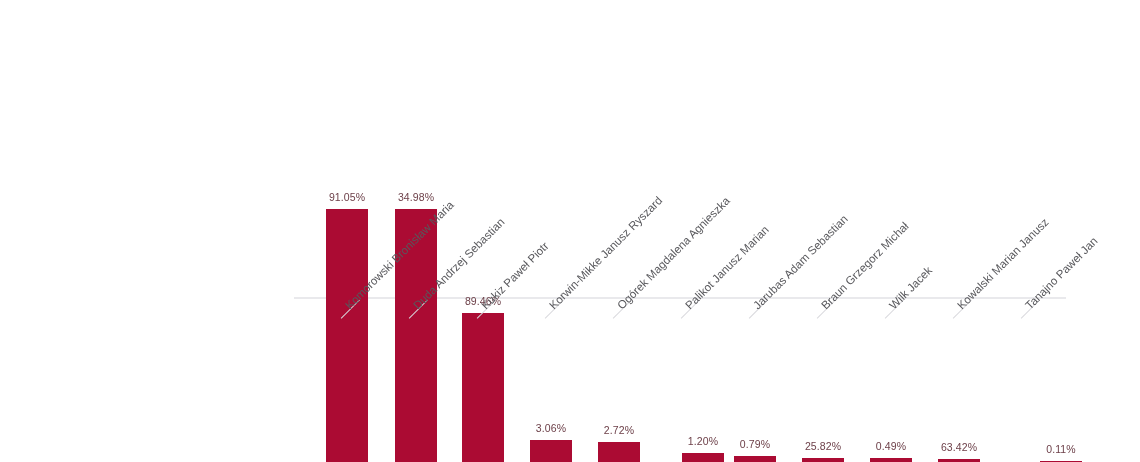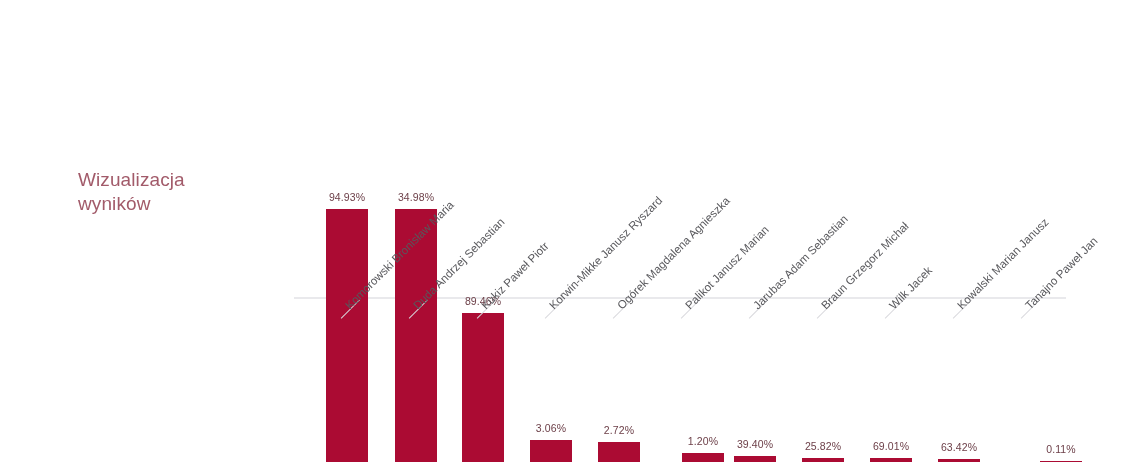--- a/index.html
+++ b/index.html
@@ -106,30 +106,28 @@
     transform-origin: top center;
     transform: rotate(45deg);
   }
 </style>
 </head>
 <body>
 
 <div id="screen">
 
   <div id="title-block">
-    <div id="chart-title">Wizualizacja
-wyników</div>
   </div>
 
   <div id="plot">
     <div id="axis-line"></div>
     <div id="bars">
         <div class="bar-group" style="left: 19px; height: 298px;">
           <div class="bar" style="height: 253px; background: rgb(171, 11, 51);"></div>
-          <div class="bar-value" style="bottom: 259px; color: rgb(109, 64, 73);">94.93%</div>
+          <div class="bar-value" style="bottom: 259px; color: rgb(109, 64, 73);">91.05%</div>
         </div>
         <div class="bar-group" style="left: 88px; height: 298px;">
           <div class="bar" style="height: 252.567px; background: rgb(171, 11, 51);"></div>
           <div class="bar-value" style="bottom: 258.567px; color: rgb(109, 64, 73);">34.98%</div>
         </div>
         <div class="bar-group" style="left: 155px; height: 298px;">
           <div class="bar" style="height: 149.244px; background: rgb(171, 11, 51);"></div>
           <div class="bar-value" style="bottom: 155.244px; color: rgb(109, 64, 73);">89.46%</div>
         </div>
         <div class="bar-group" style="left: 223px; height: 298px;">
@@ -139,29 +137,29 @@
         <div class="bar-group" style="left: 291px; height: 298px;">
           <div class="bar" style="height: 19.6393px; background: rgb(171, 11, 51);"></div>
           <div class="bar-value" style="bottom: 25.6393px; color: rgb(109, 64, 73);">2.72%</div>
         </div>
         <div class="bar-group" style="left: 375px; height: 298px;">
           <div class="bar" style="height: 8.66438px; background: rgb(171, 11, 51);"></div>
           <div class="bar-value" style="bottom: 14.6644px; color: rgb(109, 64, 73);">1.20%</div>
         </div>
         <div class="bar-group" style="left: 427px; height: 298px;">
           <div class="bar" style="height: 5.70405px; background: rgb(171, 11, 51);"></div>
-          <div class="bar-value" style="bottom: 11.7041px; color: rgb(109, 64, 73);">39.40%</div>
+          <div class="bar-value" style="bottom: 11.7041px; color: rgb(109, 64, 73);">0.79%</div>
         </div>
         <div class="bar-group" style="left: 495px; height: 298px;">
           <div class="bar" style="height: 4.04338px; background: rgb(171, 11, 51);"></div>
           <div class="bar-value" style="bottom: 10.0434px; color: rgb(109, 64, 73);">25.82%</div>
         </div>
         <div class="bar-group" style="left: 563px; height: 298px;">
           <div class="bar" style="height: 3.53796px; background: rgb(171, 11, 51);"></div>
-          <div class="bar-value" style="bottom: 9.53796px; color: rgb(109, 64, 73);">69.01%</div>
+          <div class="bar-value" style="bottom: 9.53796px; color: rgb(109, 64, 73);">0.49%</div>
         </div>
         <div class="bar-group" style="left: 631px; height: 298px;">
           <div class="bar" style="height: 2.67152px; background: rgb(171, 11, 51);"></div>
           <div class="bar-value" style="bottom: 8.67152px; color: rgb(109, 64, 73);">63.42%</div>
         </div>
         <div class="bar-group" style="left: 733px; height: 298px;">
           <div class="bar" style="height: 1px; background: rgb(171, 11, 51);"></div>
           <div class="bar-value" style="bottom: 7px; color: rgb(109, 64, 73);">0.11%</div>
         </div>
       </div>

